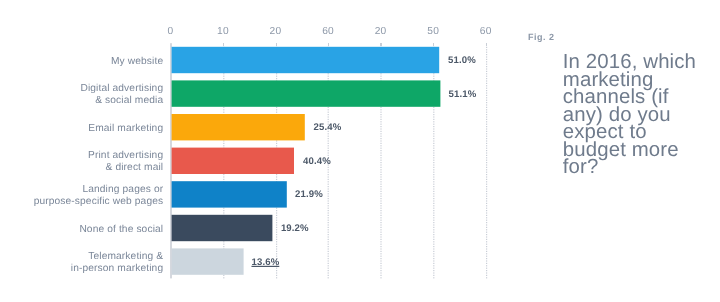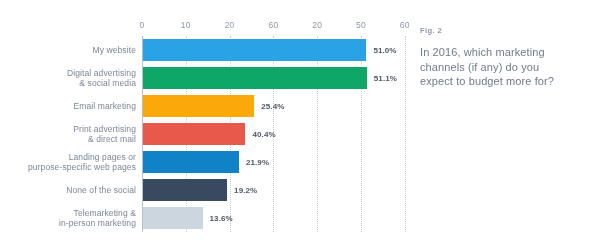--- a/index.html
+++ b/index.html
@@ -113,36 +113,37 @@
     font-size: 8px;
     font-weight: bold;
     color: #4c5868;
     white-space: nowrap;
     letter-spacing: 0.1px;
   }
 
   
   #caption-block {
     position: absolute;
-    left: 420px;
+    left: 440px;
     top: 26px;
     width: 150px;
   }
   #fig-number {
     font-size: 7.5px;
     font-weight: bold;
     color: #8d98a8;
     letter-spacing: 0.4px;
     margin-bottom: 10px;
   }
   #fig-question {
-    font-size: 11px;
+    font-size: 17px;
     line-height: 14.5px;
     color: #6f7b8c;
     letter-spacing: 0.1px;
+    margin-left: 29px;
   }
 </style>
 </head>
 <body>
 
 <div id="figure-root">
 
   <div id="chart-block">
 
     <div id="x-axis-labels">
@@ -196,21 +197,21 @@
         </div>
         <div class="chart-row" style="top: 140px;">
           <div class="row-label">None of the social</div>
           <div class="bar" style="width: 84.096px; background: rgb(58, 74, 94);"></div>
           <div class="bar-value" style="left: 234.096px;">19.2%</div>
         </div>
         <div class="chart-row" style="top: 168px;">
           <div class="row-label">Telemarketing &amp;
 in-person marketing</div>
           <div class="bar" style="width: 59.568px; background: rgb(204, 214, 222);"></div>
-          <div class="bar-value" style="left: 209.568px;">13.6%</div>
+          <div class="bar-value" style="left: 209.568px; text-decoration: underline;">13.6%</div>
         </div>
       </div>
 
   </div>
 
   <div id="caption-block">
     <div id="fig-number">Fig. 2</div>
     <div id="fig-question">In 2016, which marketing channels (if any) do you expect to budget more for?</div>
   </div>
 

